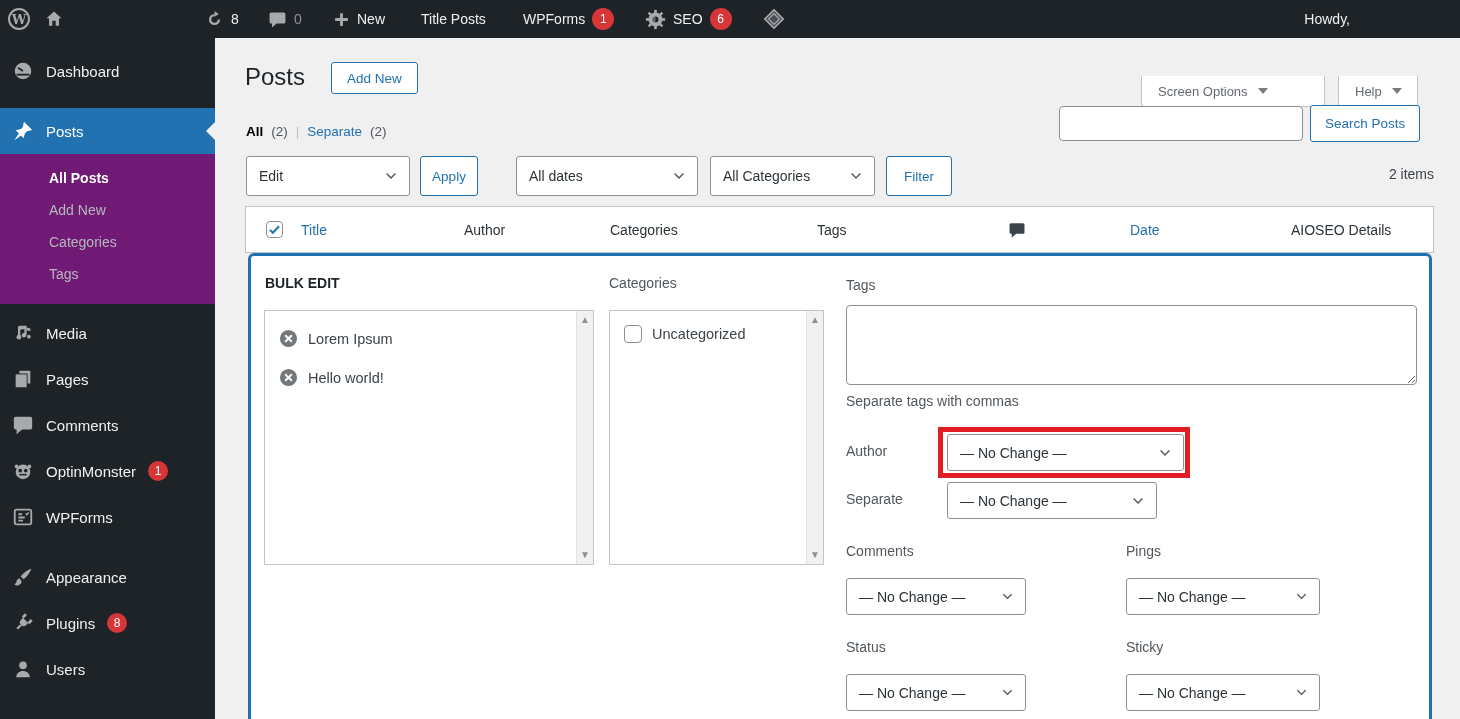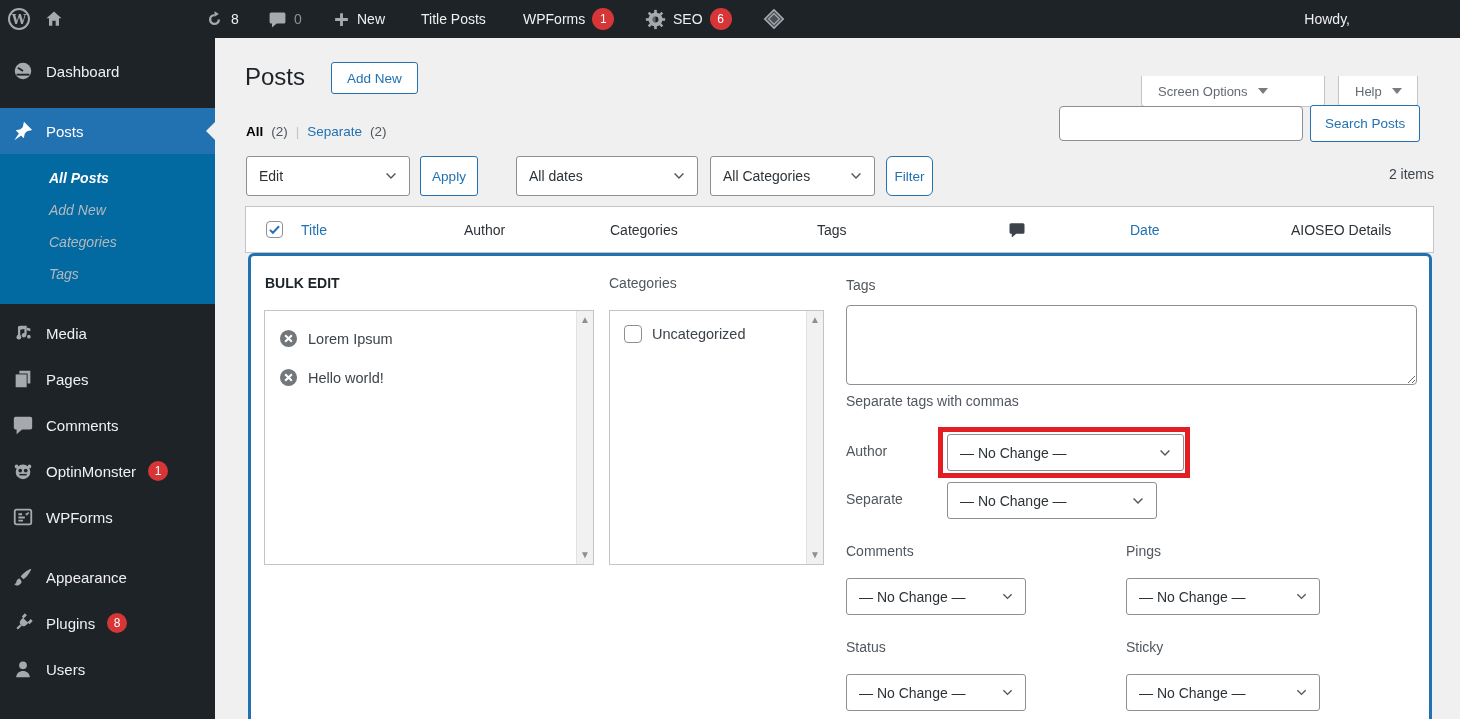--- a/index.html
+++ b/index.html
@@ -27,21 +27,21 @@
 
   
   .sidebar { position:absolute; left:0; top:38px; width:215px; height:681px; background:#1d2327; z-index:40; }
   .menu-item { position:relative; height:46px; display:flex; align-items:center; gap:12px; padding:0 12px;
                color:#f0f0f1; font-size:15px; cursor:pointer; }
   .menu-item svg, .menu-item .micon { flex:0 0 22px; }
   .menu-item.active { background:#2271b1; color:#fff; }
   .menu-item.active::after { content:""; position:absolute; right:0; top:50%; transform:translateY(-50%);
                width:0; height:0; border-top:9px solid transparent; border-bottom:9px solid transparent;
                border-right:9px solid #f0f0f1; }
-  .submenu { background:#0369a1; padding:8px 8px 14px 0;font-style:italic; }
+  .submenu { background:#701a75; padding:8px 8px 14px 0; }
   .submenu .sub-item { padding:8px 12px 8px 49px; font-size:14px; color:#b4b9be; cursor:pointer; }
   .submenu .sub-item.current { color:#fff; font-weight:bold; }
   .menu-gap { height:14px; }
 
   
   .content { position:absolute; left:215px; top:38px; width:1245px; height:681px; background:#f0f0f1; }
 
   .page-title { position:absolute; left:30px; top:25px; font-size:24px; font-weight:400; color:#1d2327; }
   .btn { background:#fff; border:1px solid #2271b1; color:#2271b1; border-radius:3px;
          font-size:13.5px; display:inline-flex; align-items:center; justify-content:center; cursor:pointer;
@@ -58,21 +58,21 @@
   .views .v-sep { color:#c3c4c7; }
   .views .v-link { color:#2271b1; cursor:pointer; }
 
   .wpselect { background:#fff; border:1px solid #8c8f94; border-radius:3px; display:flex; align-items:center;
               justify-content:space-between; padding:0 10px 0 12px; font-size:14px; color:#2c3338; cursor:pointer; }
   .toolbar-row .wpselect, .toolbar-row .btn { position:absolute; top:118px; height:40px; }
   .sel-edit { left:31px; width:164px; }
   .btn-apply { left:205px; width:58px; }
   .sel-dates { left:301px; width:182px; }
   .sel-cats  { left:495px; width:165px; }
-  .btn-filter { left:671px; width:47px;border-radius:6px; }
+  .btn-filter { left:671px; width:66px; }
   .items-count { position:absolute; top:128px; right:26px; font-size:14px; color:#3c434a; }
 
   
   .table-head { position:absolute; left:30px; top:168px; width:1189px; height:47px; background:#fff;
                 border:1px solid #c3c4c7; }
   .th { position:absolute; top:0; height:45px; display:flex; align-items:center; font-size:14px; color:#2c3338; }
   .th.link { color:#2271b1; cursor:pointer; }
   .cb { width:17px; height:17px; background:#fff; border:1px solid #8c8f94; border-radius:4px;
         display:inline-flex; align-items:center; justify-content:center; cursor:pointer; }
 

